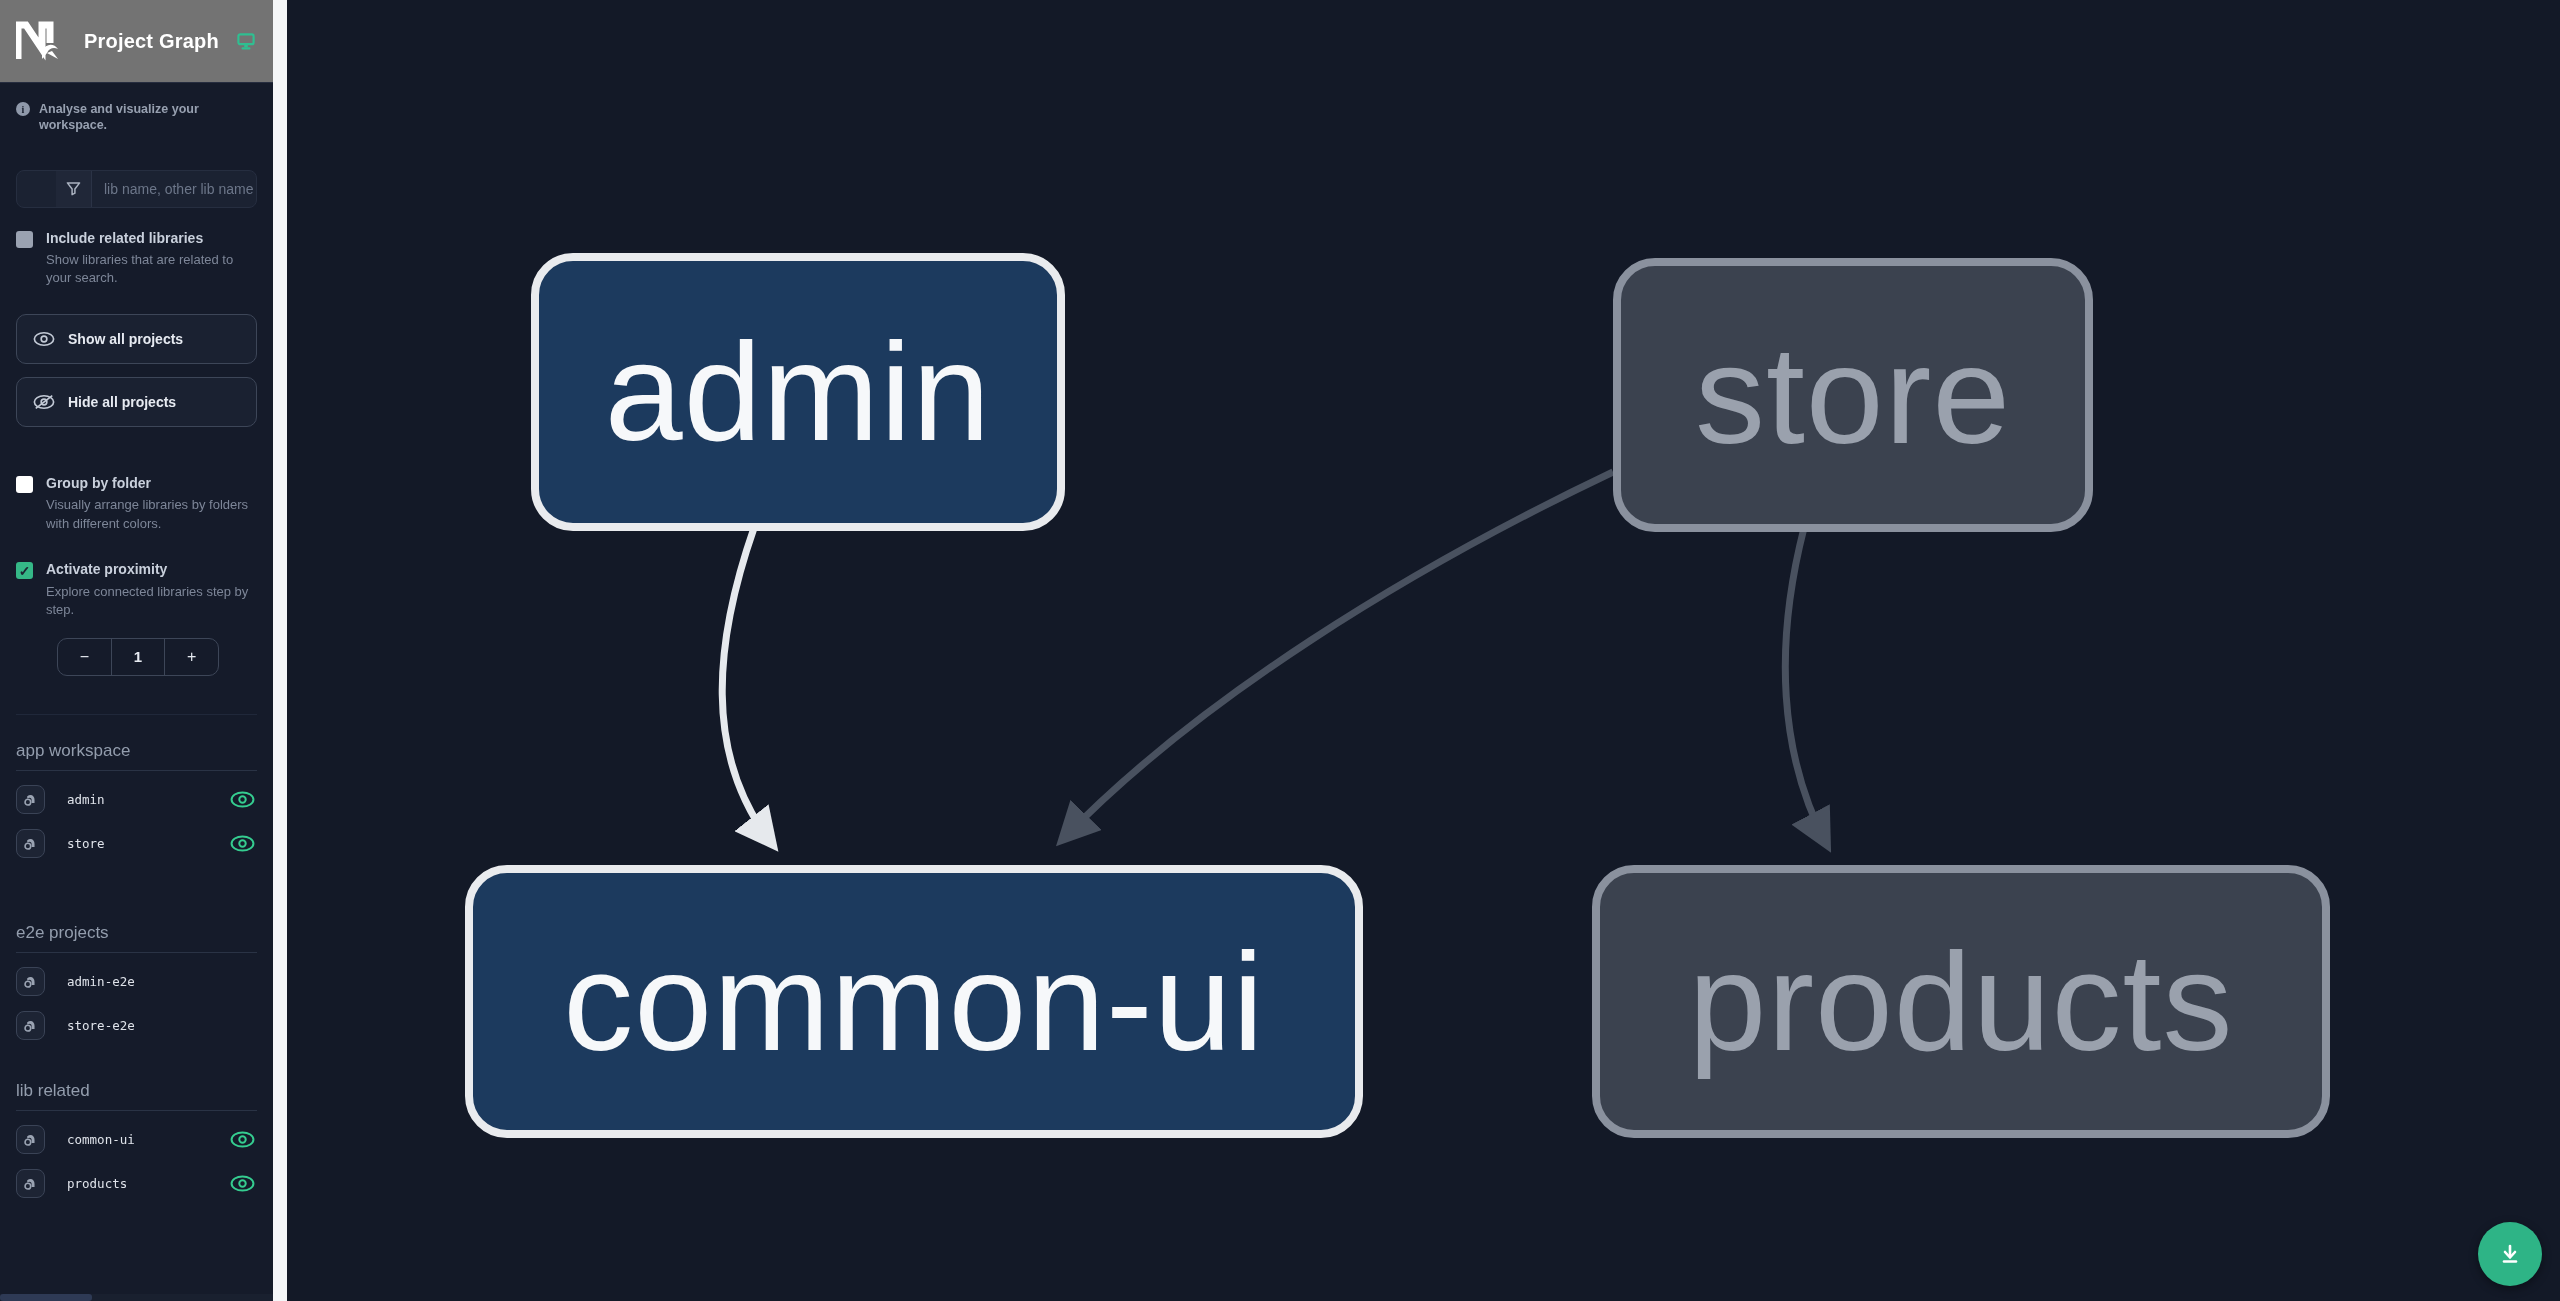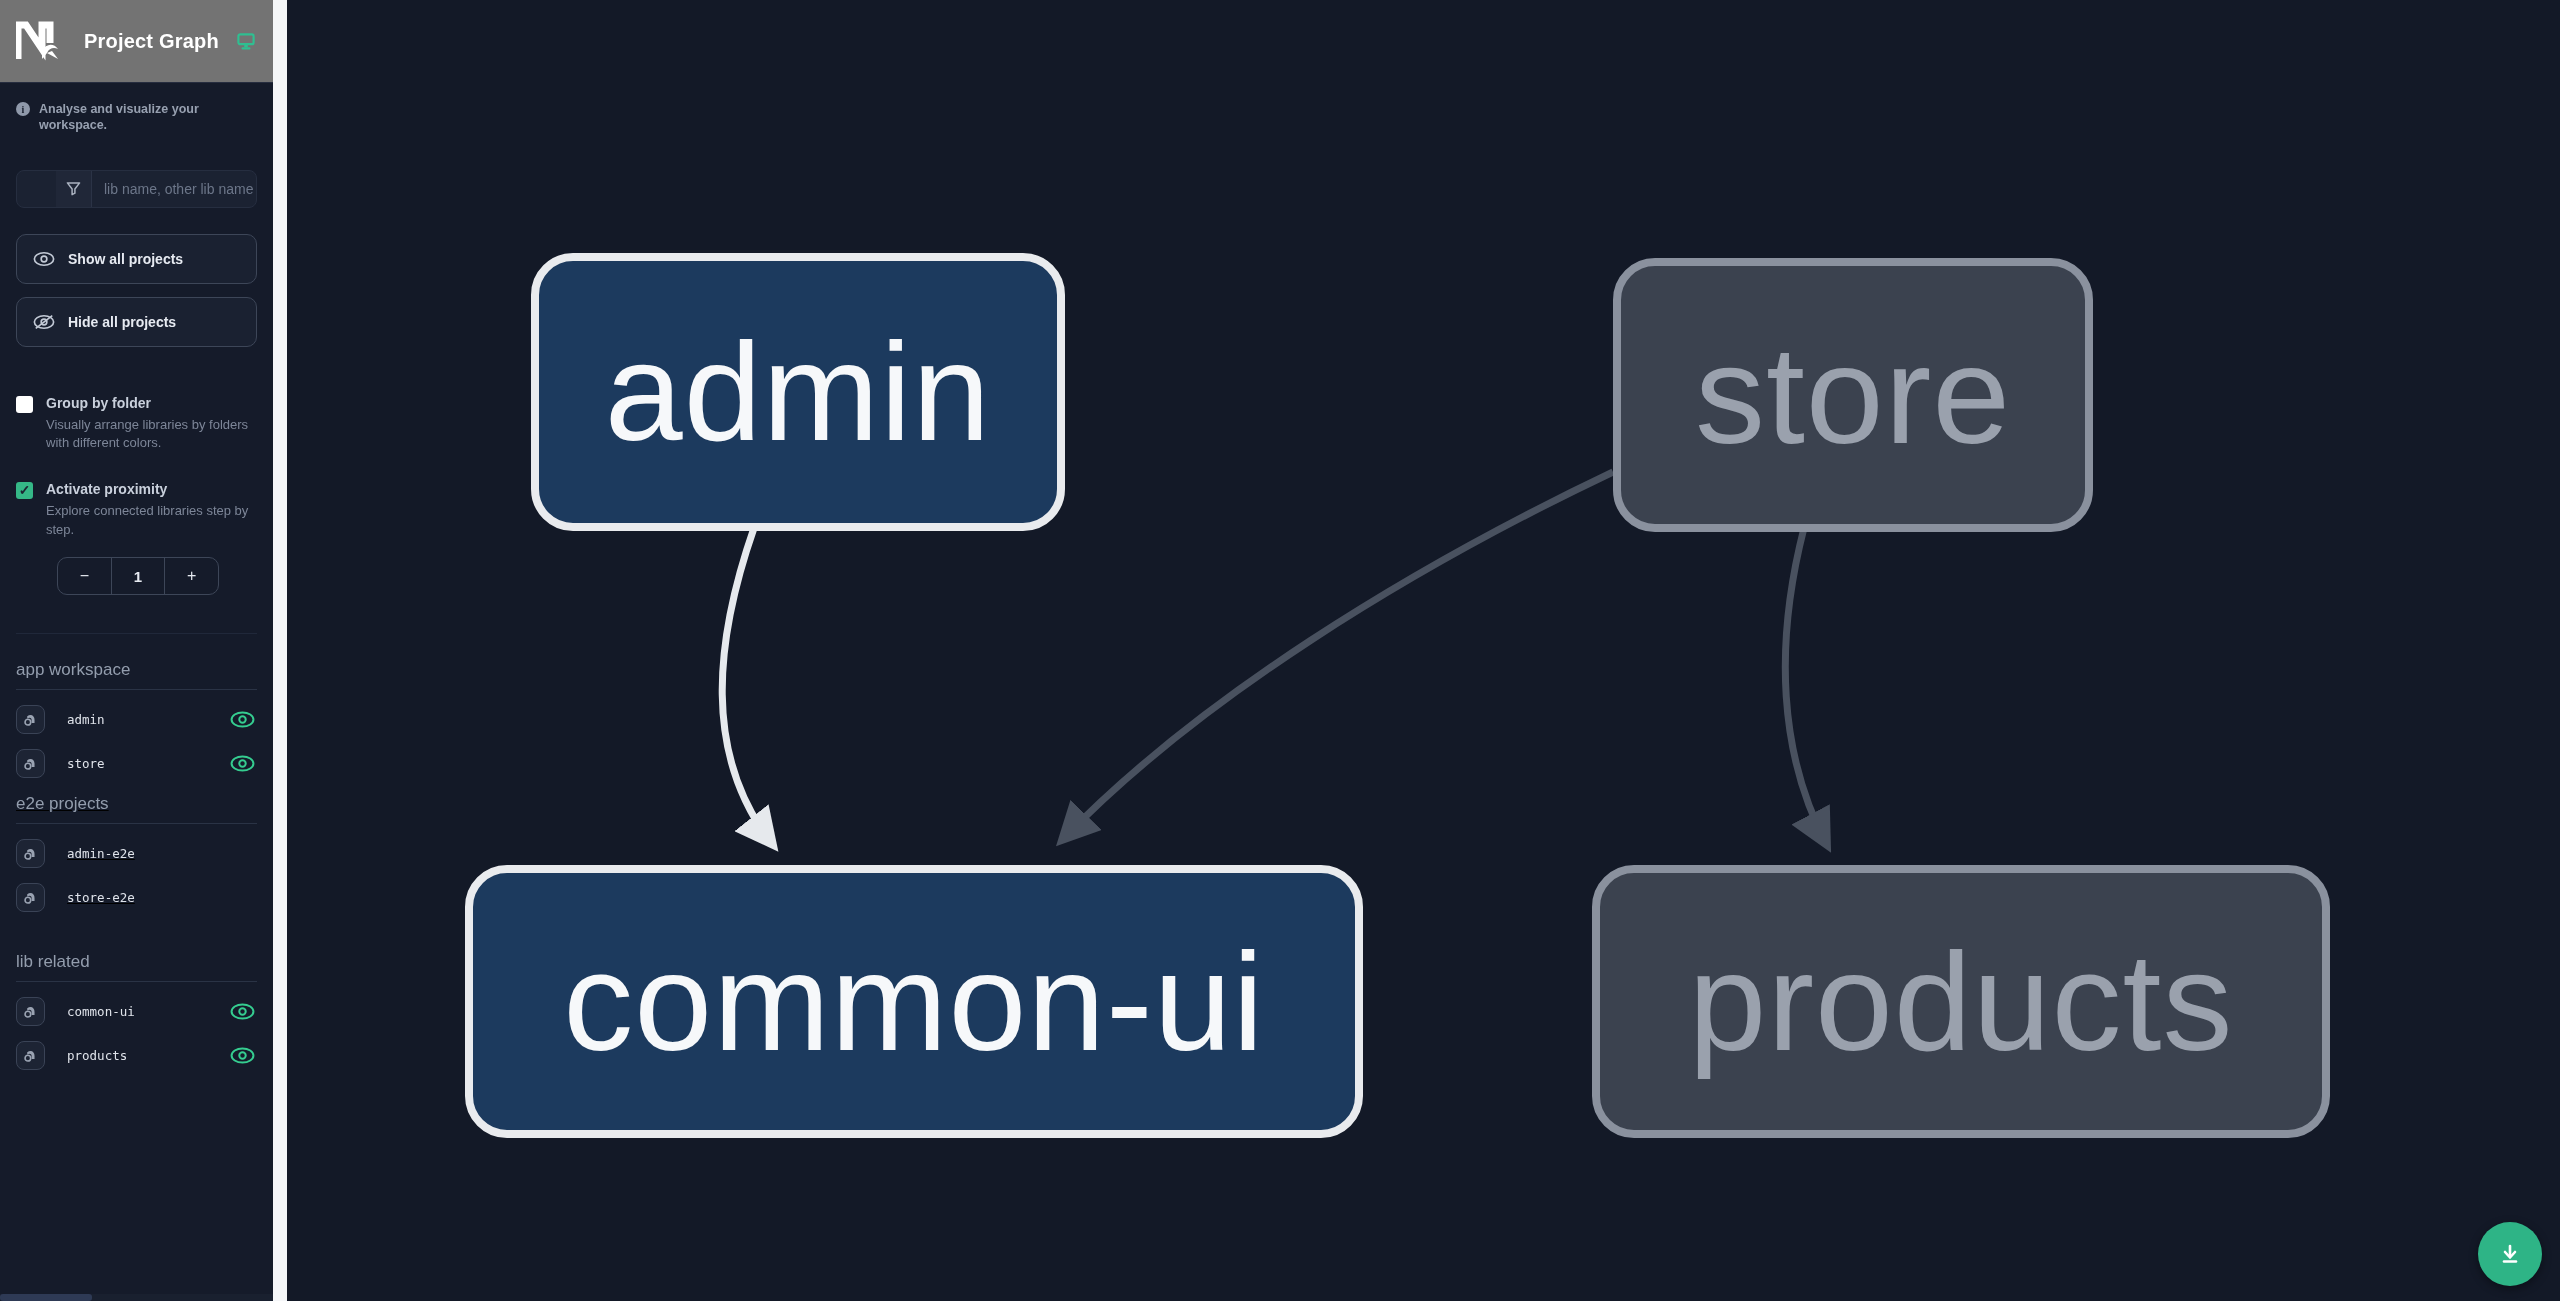--- a/index.html
+++ b/index.html
@@ -119,20 +119,27 @@
 
       <div class="search-control">
         <span class="search-icon-seg">
           <svg width="15" height="15" viewBox="0 0 16 16">
             <path d="M1.5 2 H14.5 L9.5 8.5 V13 L6.5 14.5 V8.5 Z" fill="none" stroke="#aab2c0" stroke-width="1.6" stroke-linejoin="round"></path>
           </svg>
         </span>
         <input class="search-input" type="text" placeholder="lib name, other lib name" style="">
       </div>
 
+      <div class="chk-row">
+        <span class="chk-box gray"></span>
+        <div>
+          <div class="chk-label">Include related libraries</div>
+          <div class="chk-desc">Show libraries that are related to your search.</div>
+        </div>
+      </div>
 
       <button class="side-btn">
         <svg class="btn-icon" viewBox="0 0 24 16">
           <ellipse cx="12" cy="8" rx="10.5" ry="6.8" fill="none" stroke="#c3cad6" stroke-width="1.8"></ellipse>
           <circle cx="12" cy="8" r="3.1" fill="none" stroke="#c3cad6" stroke-width="1.8"></circle>
         </svg>
         <span>Show all projects</span>
       </button>
 
       <button class="side-btn">
@@ -193,21 +200,21 @@
             </svg>
           </span>
           <span class="proj-name">store</span>
           <svg class="row-eye" viewBox="0 0 24 16">
             <ellipse cx="12" cy="8" rx="10.5" ry="6.8" fill="none" stroke="#35cd90" stroke-width="1.9"></ellipse>
             <circle cx="12" cy="8" r="3.1" fill="none" stroke="#35cd90" stroke-width="1.9"></circle>
           </svg>
         </div>
       </div>
 
-      <div class="section" style="margin-top:16px;text-decoration:underline;">
+      <div class="section" style="margin-top:64px;">
         <div class="section-title">e2e projects</div>
 
         <div class="proj-row">
           <span class="proj-icon-box">
             <svg width="15" height="15" viewBox="0 0 16 16">
               <circle cx="5.2" cy="10.8" r="3" fill="none" stroke="#9aa3b2" stroke-width="1.7"></circle>
               <path d="M4.5 4.5 C8.5 1.5 12.5 4 12.3 8.5 L12.3 11.8 L9.2 11.8 L9.2 8.2 C9.2 6.2 7 5.2 4.5 6.8 Z" fill="#9aa3b2"></path>
             </svg>
           </span>
           <span class="proj-name">admin-e2e</span>

